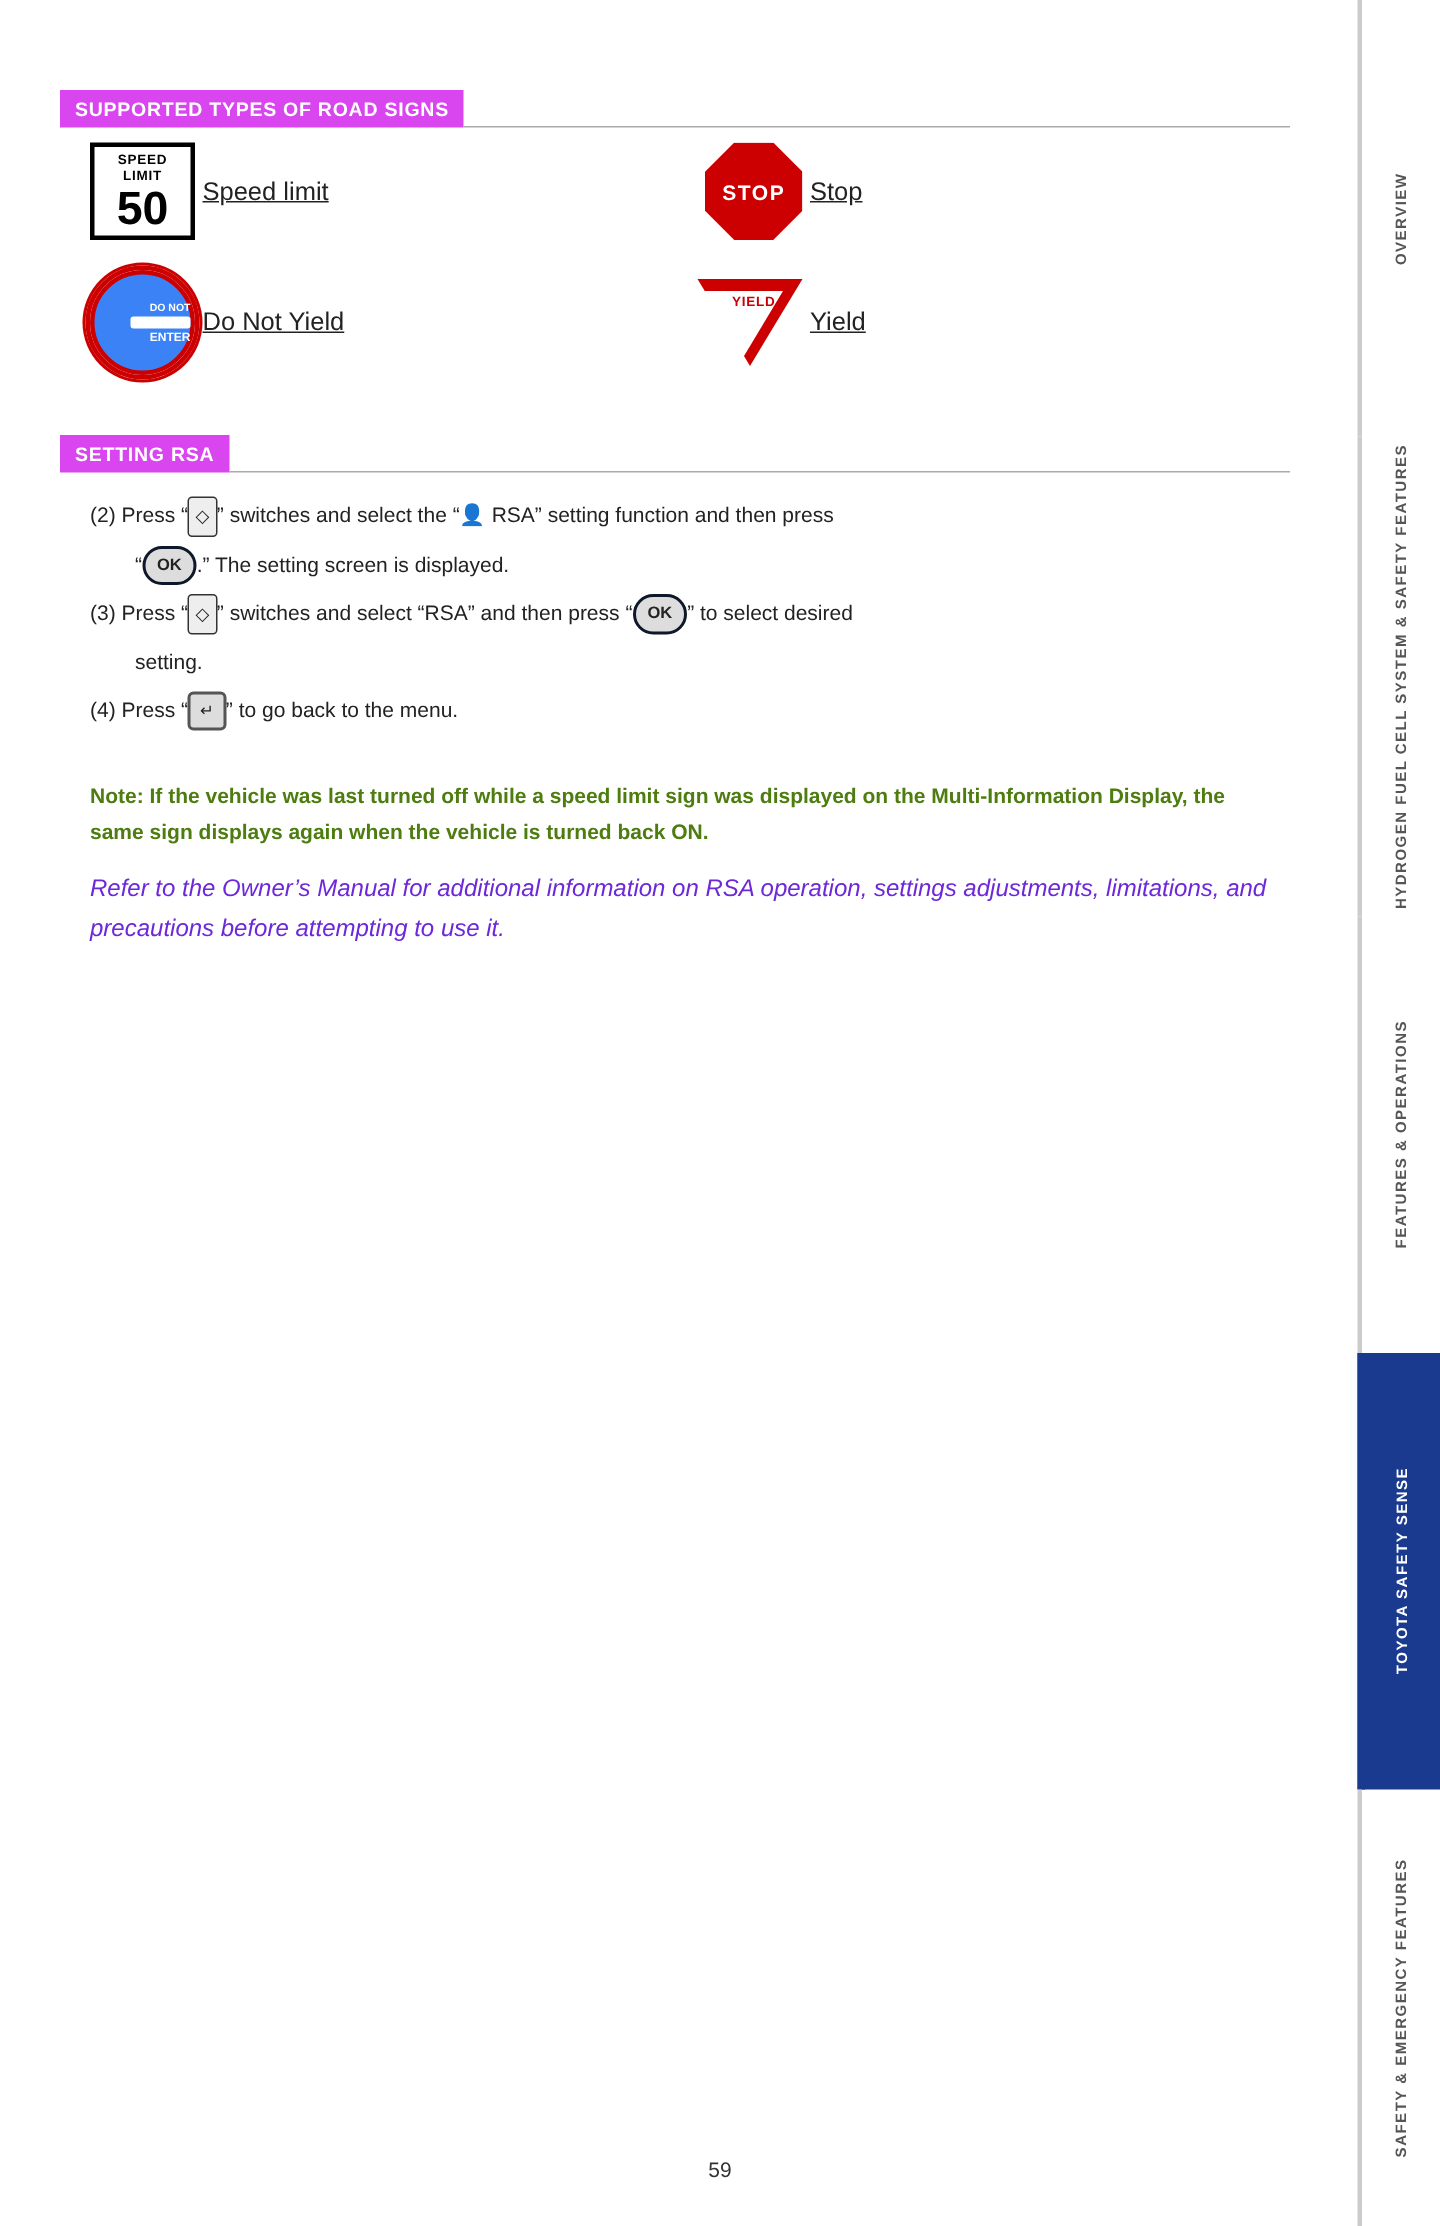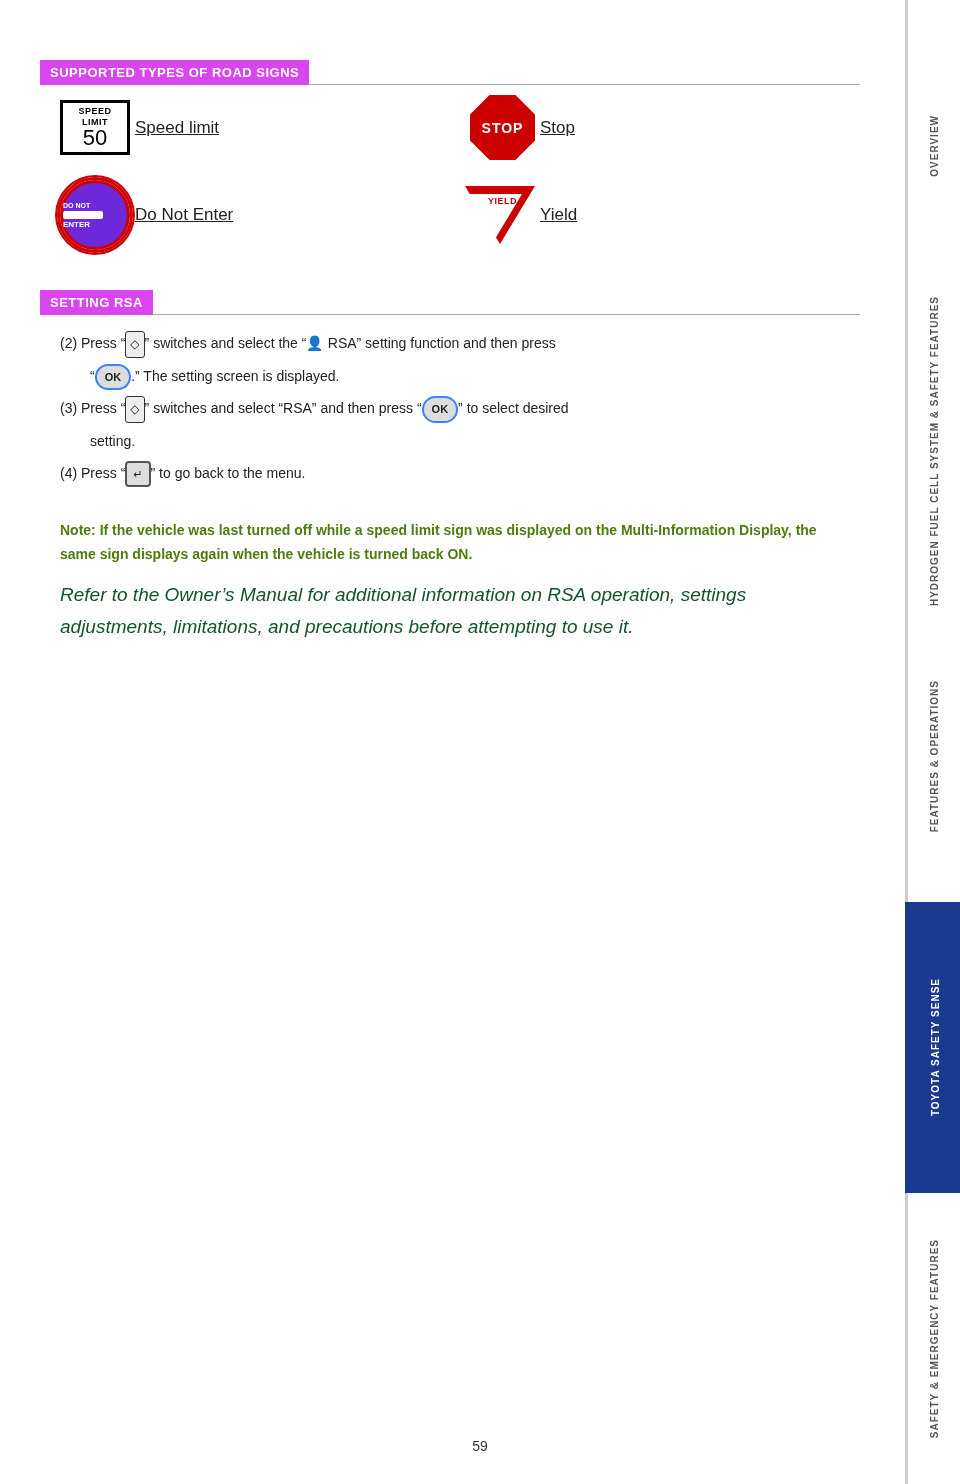--- a/index.html
+++ b/index.html
@@ -57,22 +57,22 @@
       color: #000;
       background: #fff;
     }
     .speed-limit-sign .speed-text {
       font-size: 9px;
       font-weight: bold;
       line-height: 1.2;
       letter-spacing: 0.5px;
     }
     .speed-limit-sign .speed-number {
-      font-size: 22px;
-      font-weight: normal;
+      font-size: 31px;
+      font-weight: bold;
       line-height: 1;
     }
 
     
     .stop-sign {
       width: 65px;
       min-width: 65px;
       height: 65px;
       background: #cc0000;
       clip-path: polygon(30% 0%, 70% 0%, 100% 30%, 100% 70%, 70% 100%, 30% 100%, 0% 70%, 0% 30%);
@@ -83,26 +83,26 @@
       font-size: 14px;
       font-weight: bold;
       letter-spacing: 1px;
     }
 
     
     .do-not-enter-sign {
       width: 70px;
       min-width: 70px;
       height: 70px;
-      background: #6d28d9;
+      background: #3b82f6;
       border-radius: 50%;
       border: 3px solid #cc0000;
       display: flex;
       flex-direction: column;
-      align-items: flex-start;
+      align-items: flex-end;
       justify-content: center;
       color: #fff;
       font-size: 7px;
       font-weight: bold;
       gap: 1px;
       outline: 3px solid #cc0000;
       box-shadow: 0 0 0 3px #fff, 0 0 0 5px #cc0000;
     }
     .do-not-enter-sign .dne-bar {
       background: #fff;
@@ -204,21 +204,21 @@
       border: 1px solid #333;
       border-radius: 3px;
       padding: 1px 4px;
       font-size: 12px;
       background: #eee;
       vertical-align: middle;
     }
 
     .ok-btn {
       display: inline-block;
-      border: 2px solid #3b82f6;
+      border: 2px solid #0f172a;
       border-radius: 20px;
       padding: 1px 8px;
       font-size: 11px;
       font-weight: bold;
       background: #ddd;
       vertical-align: middle;
     }
 
     .back-btn {
       display: inline-block;
@@ -233,22 +233,22 @@
     .note-text {
       font-size: 14px;
       font-weight: bold;
       color: #4d7c0f;
       line-height: 1.7;
       margin: 12px 10px 12px 20px;
     }
 
     .italic-text {
       font-style: italic;
-      font-size: 19px;
-      color: #14532d;
+      font-size: 16px;
+      color: #6d28d9;
       line-height: 1.7;
       margin: 8px 10px 8px 20px;
     }
 
     
     .right-sidebar {
       position: absolute;
       right: 0;
       top: 0;
       width: 55px;
@@ -340,21 +340,21 @@
         </div>
         <span class="sign-label">Stop</span>
       </div>
 
       <div class="sign-item">
         <div class="do-not-enter-sign">
           <span class="dne-text-top">DO NOT</span>
           <div class="dne-bar"></div>
           <span class="dne-text-bottom">ENTER</span>
         </div>
-        <span class="sign-label">Do Not Enter</span>
+        <span class="sign-label">Do Not Yield</span>
       </div>
 
       <div class="sign-item">
         <div class="yield-sign">
           <div class="yield-triangle-outer"></div>
           <div class="yield-triangle-inner"></div>
           <span class="yield-text">YIELD</span>
         </div>
         <span class="sign-label">Yield</span>
       </div>

